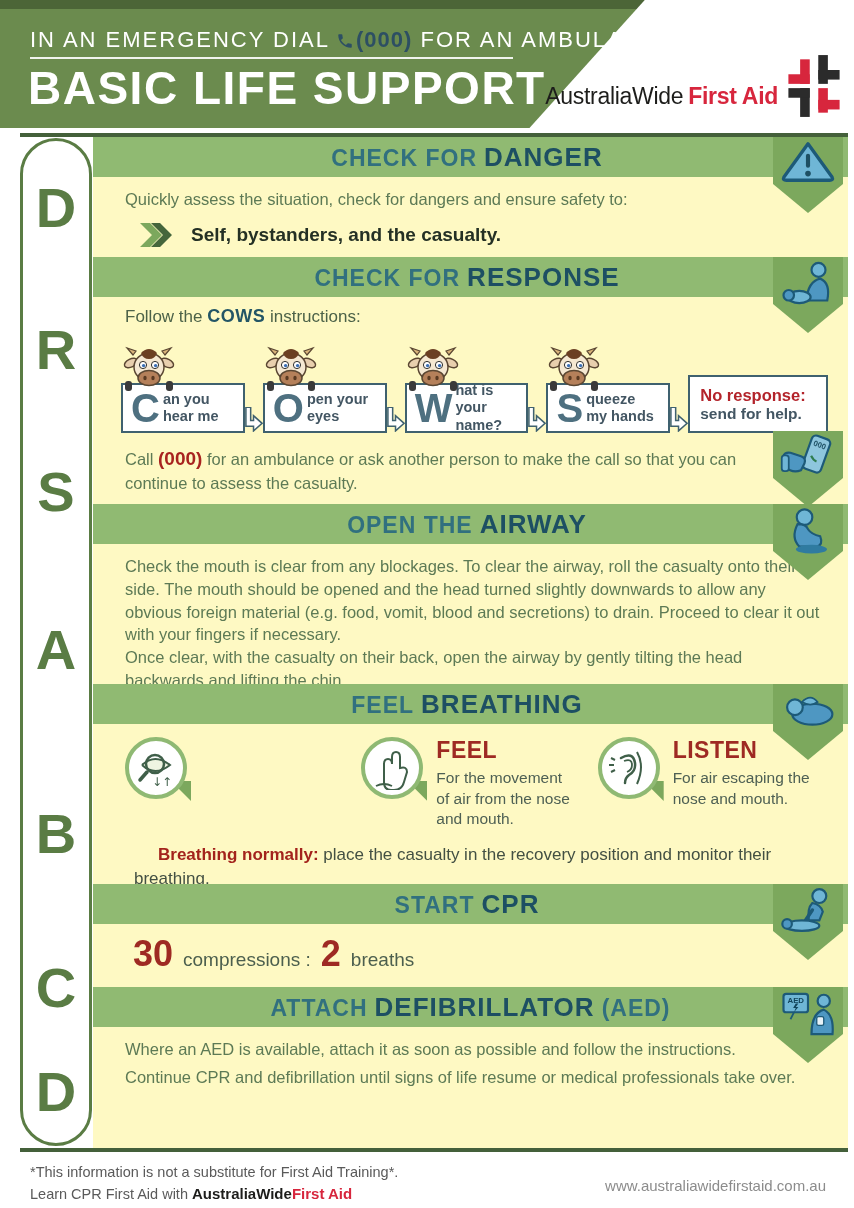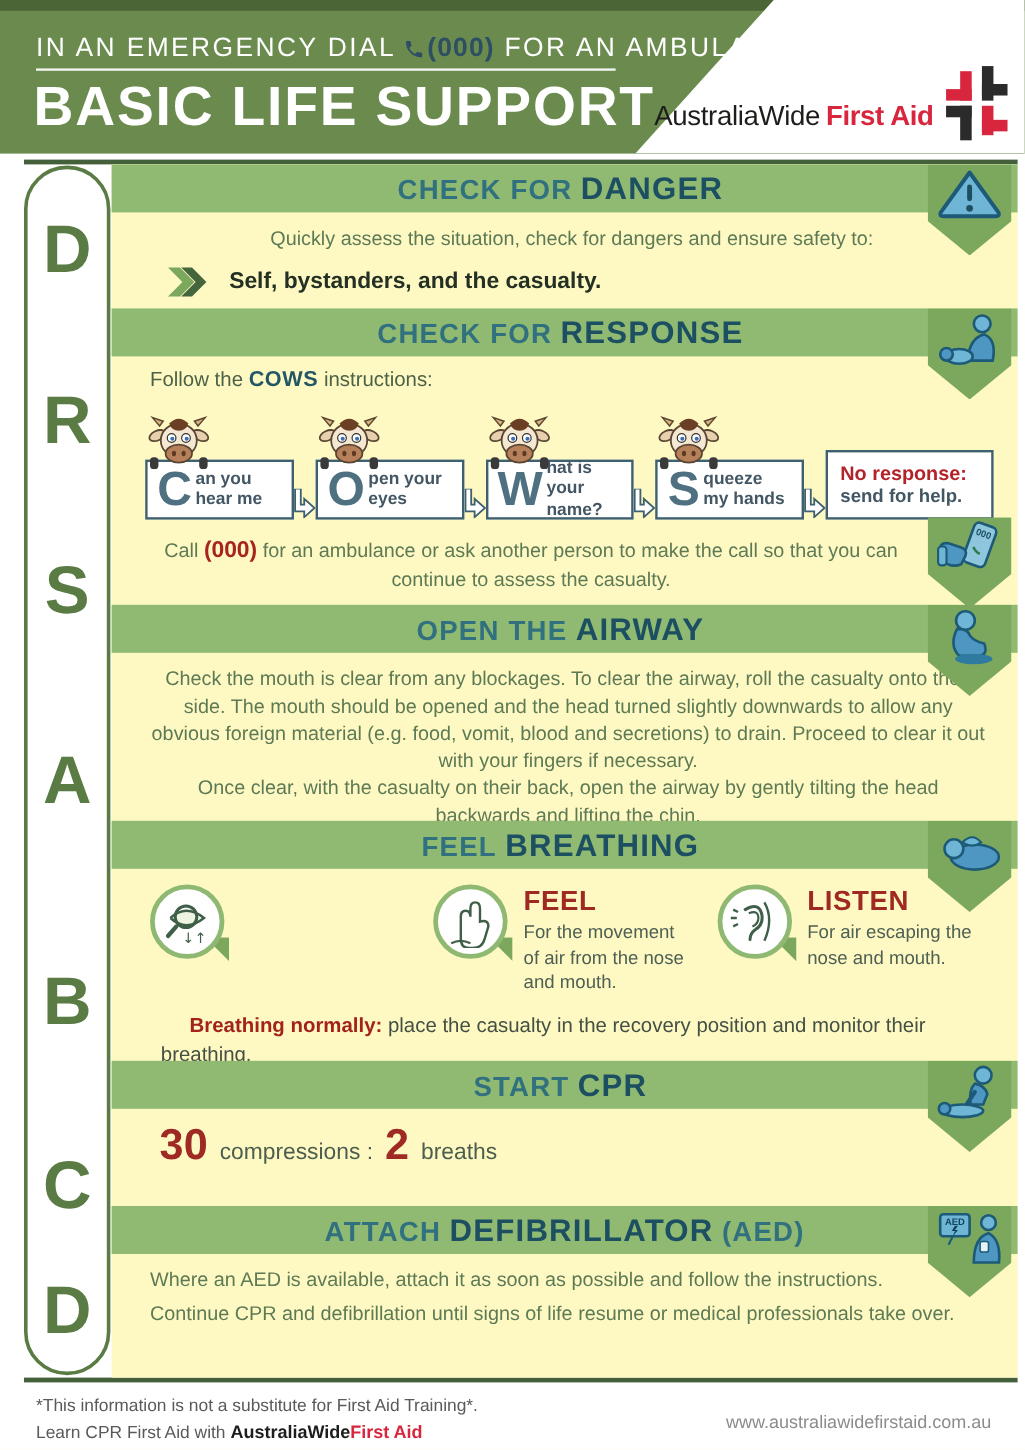--- a/index.html
+++ b/index.html
@@ -41,24 +41,24 @@
              clip-path:polygon(0 0,100% 0,100% 62%,50% 100%,0 62%); z-index:4;
              display:flex; justify-content:center; padding-top:3px; }
   .body { position:relative; }
 
   
   .sec-danger    .body { height:80px;  padding:11px 20px 0 32px; }
   .sec-response  .body { height:134px; padding:9px 14px 0 32px; }
   .sec-send      .body { height:73px;  padding:15px 88px 0 32px; }
   .sec-airway    .body { height:140px; padding:11px 26px 0 32px; }
   .sec-breathing .body { height:160px; padding:13px 14px 0 32px; }
-  .sec-cpr       .body { height:81px;  padding:9px 20px 0 40px; }
+  .sec-cpr       .body { height:63px;  padding:9px 20px 0 40px; }
   .sec-defib     .body { height:80px;  padding:13px 20px 0 32px; }
 
-  .para { font-size:16.5px; line-height:1.38; color:#5d7a55;text-align:center; }
+  .para { font-size:16.5px; line-height:1.38; color:#5d7a55; }
   .bullet-row { display:flex; align-items:center; margin:11px 0 0 14px; }
   .bullet-text { font-size:19px; font-weight:600; color:#243024; margin-left:16px; }
 
   
   .cows-intro { font-size:17px; color:#4c6248; }
   .cows-bold { font-size:18px; font-weight:800; color:#235666; letter-spacing:.5px; }
   .cows-row { display:flex; align-items:flex-end; margin:48px 6px 0 -4px; }
   .cow-box { position:relative; width:124px; height:50px; background:#ffffff;
              border:2px solid #3f616f; display:flex; align-items:center; padding-left:8px; }
   .cow-svg { position:absolute; left:-6px; top:-40px; width:64px; height:46px; }

